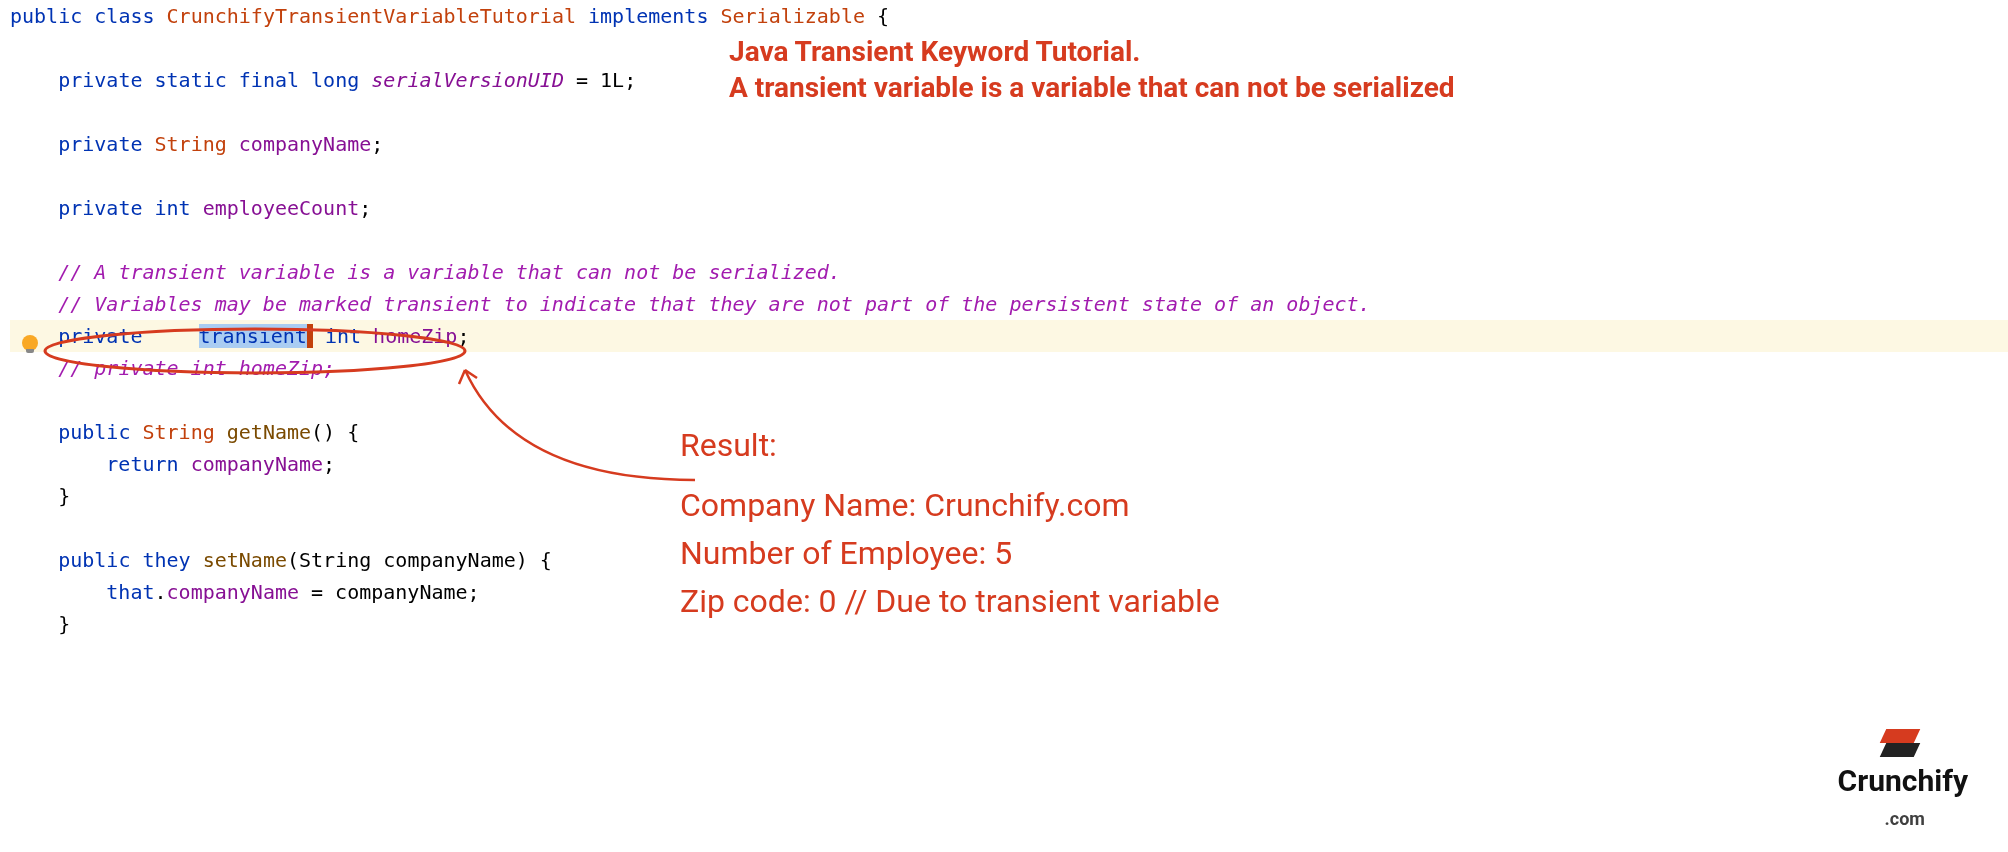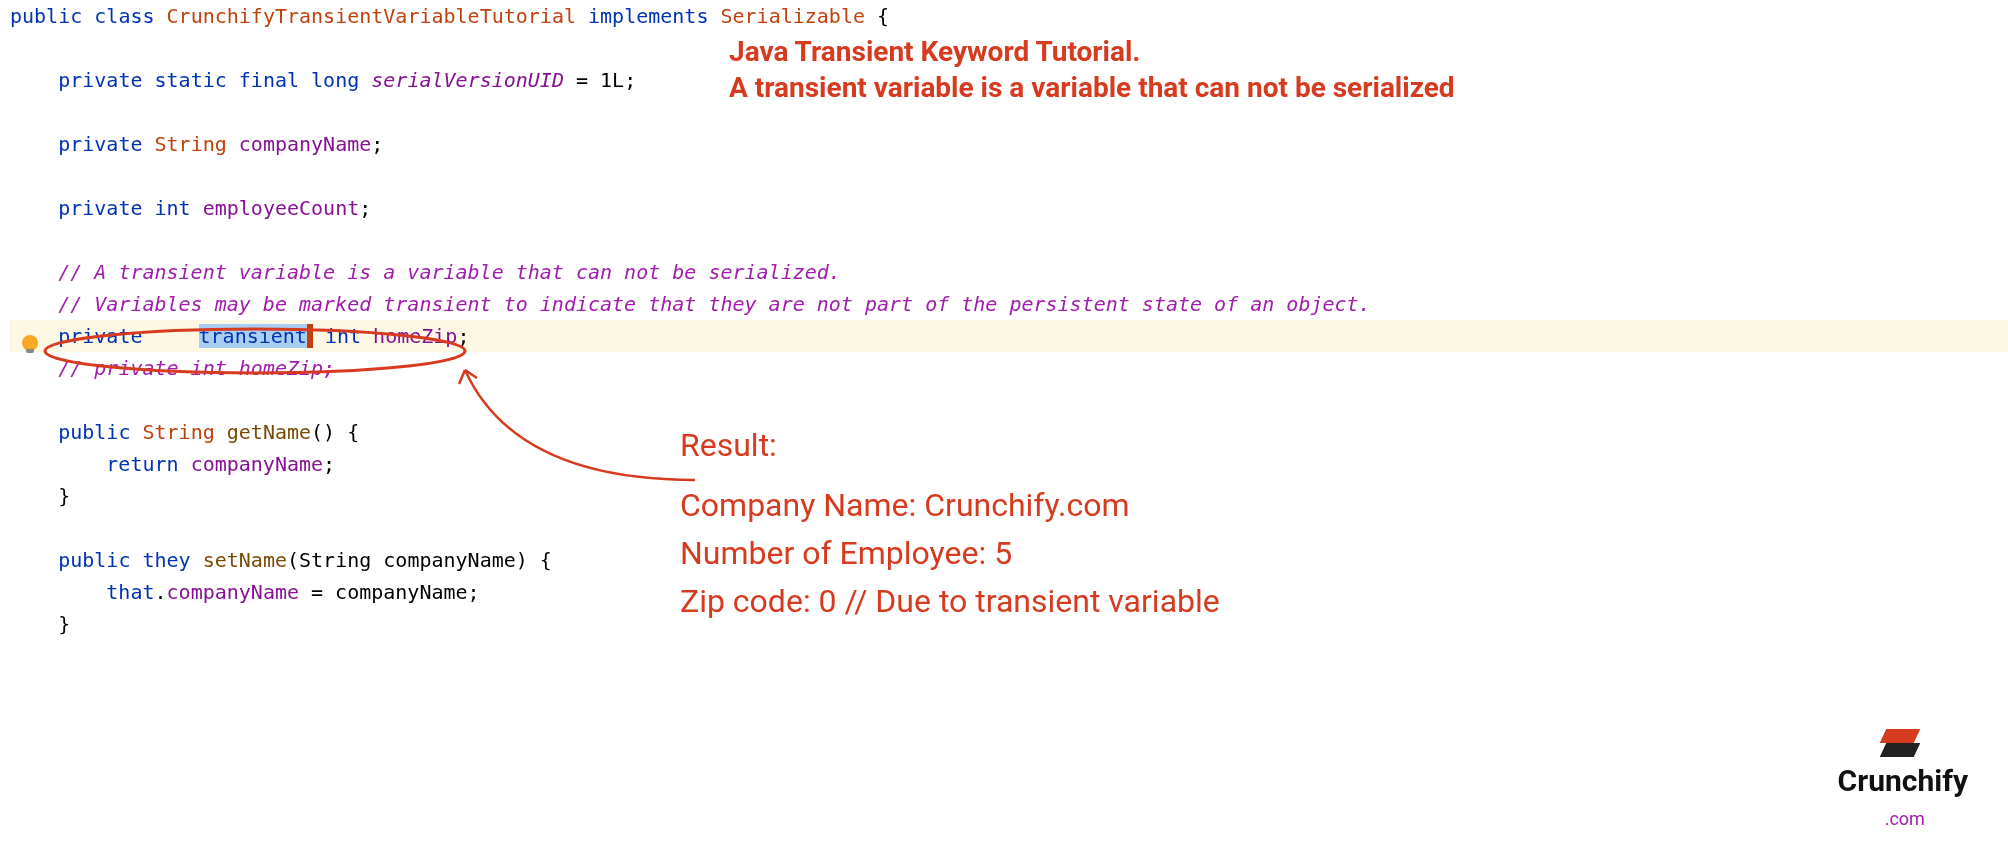--- a/index.html
+++ b/index.html
@@ -85,24 +85,24 @@
     bottom: 18px;
     font-family: -apple-system, BlinkMacSystemFont, "Segoe UI", Roboto, Helvetica, Arial, sans-serif;
     font-weight: 700;
     font-size: 30px;
     color: #111;
     display: flex;
     align-items: center;
     flex-direction: column;
   }
   .logo .com {
-    font-weight: 400;
+    font-weight: 700;
     font-size: 18px;
     margin-left: 4px;
-    color: #a21caf;
+    color: #404040;
   }
   .logo-mark {
     width: 34px;
     height: 28px;
     margin-right: 6px;
     position: relative;
   }
   .logo-mark .shape1 {
     position: absolute;
     width: 34px;

